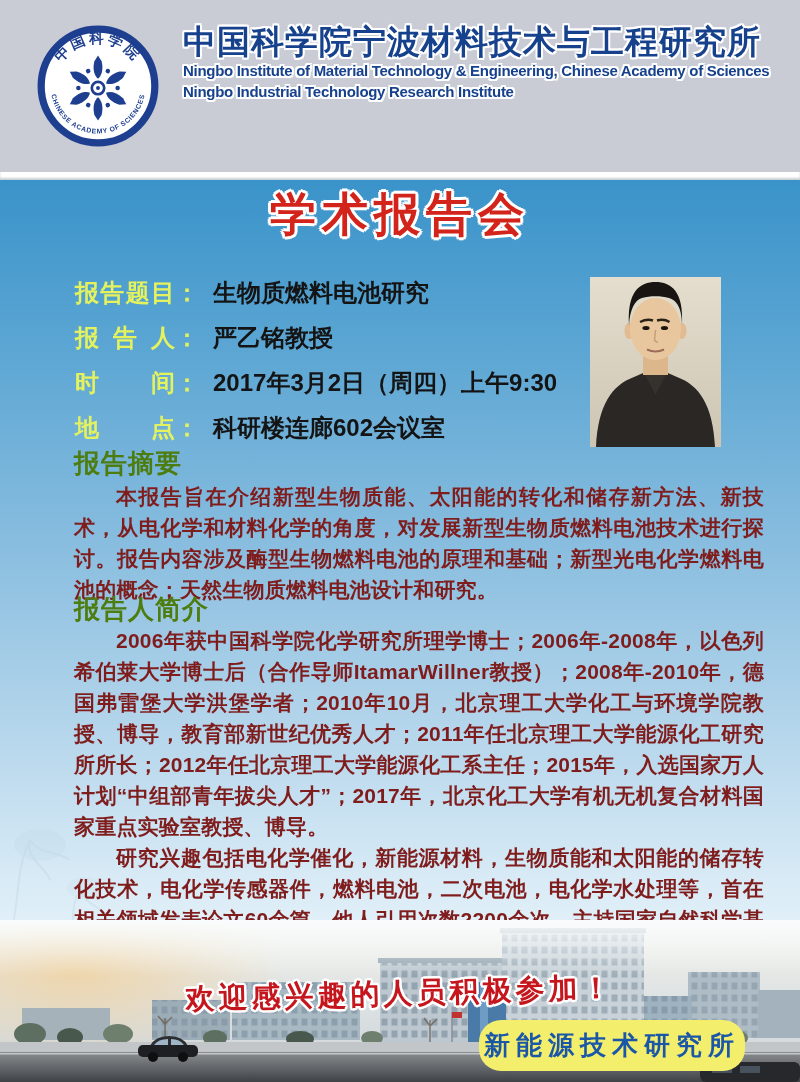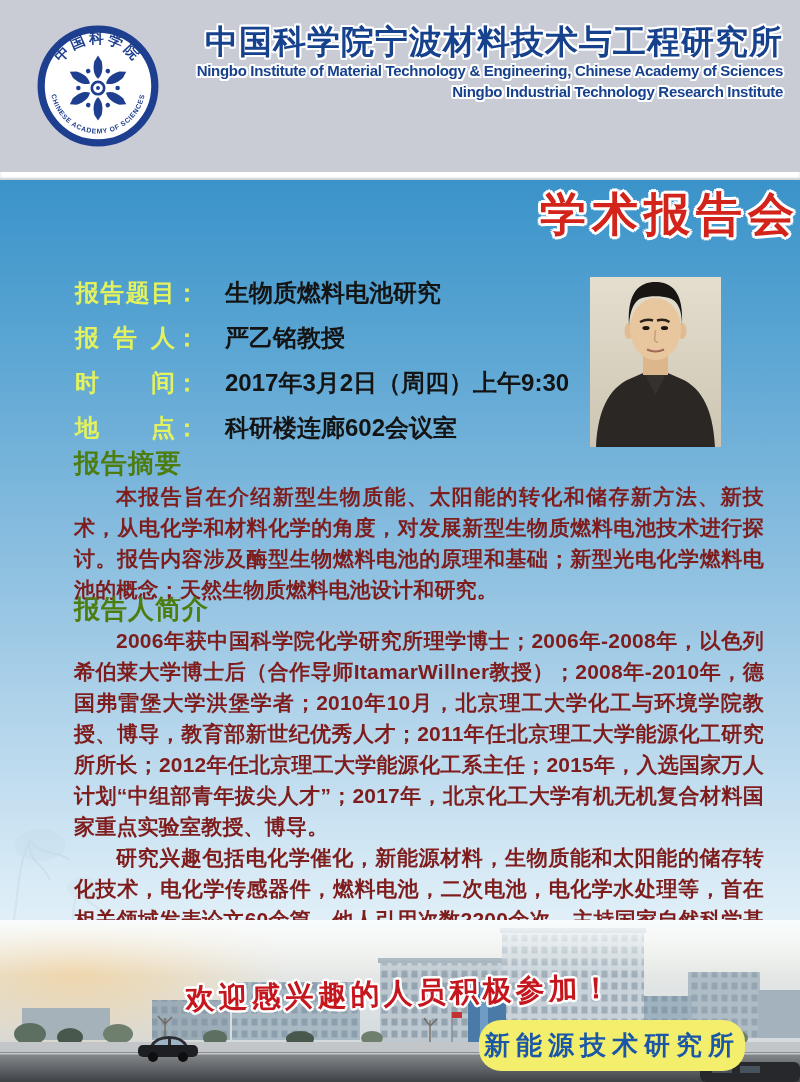--- a/index.html
+++ b/index.html
@@ -17,21 +17,20 @@
   .header {
     position: absolute; left: 0; top: 0; width: 800px; height: 172px;
     background: #c9cbd5;
   }
   .cas-logo { position: absolute; left: 36px; top: 24px; width: 124px; height: 124px; }
   .header-text { position: absolute; left: 183px; top: 24px; width: 600px; }
   .outline-white {
     text-shadow:
       2px 0 0 #fff, -2px 0 0 #fff, 0 2px 0 #fff, 0 -2px 0 #fff,
       1.6px 1.6px 0 #fff, -1.6px -1.6px 0 #fff, 1.6px -1.6px 0 #fff, -1.6px 1.6px 0 #fff;
-    text-align: right;
   }
   .hdr-zh {
     font-family: "Liberation Serif", serif;
     font-weight: bold; color: #16418c; font-size: 33px; letter-spacing: 1px;
     white-space: nowrap; line-height: 36px;
   }
   .hdr-en {
     font-weight: bold; color: #16418c; font-size: 15px; letter-spacing: -0.3px;
     white-space: nowrap; line-height: 21px;
   }
@@ -45,39 +44,39 @@
 
   
   .blue-bg {
     position: absolute; left: 0; top: 180px; width: 800px; height: 902px;
     background: linear-gradient(180deg,
       #3a93c9 0%, #5aa5d3 18%, #8cbfe0 42%, #b7d7ec 62%,
       #d9ebf6 78%, #eff7fb 90%, #f7fbfd 100%);
   }
   .main-title {
     position: absolute; left: 0; top: 184px; width: 800px;
-    text-align: right;
+    text-align: center;
     font-family: "Liberation Serif", serif;
     font-weight: bold; font-size: 46px; letter-spacing: 6px;
     color: #d3241c;
     text-shadow:
       3px 0 0 #fff, -3px 0 0 #fff, 0 3px 0 #fff, 0 -3px 0 #fff,
       2.2px 2.2px 0 #fff, -2.2px -2.2px 0 #fff, 2.2px -2.2px 0 #fff, -2.2px 2.2px 0 #fff;
   }
 
   
   .info-rows { position: absolute; left: 75px; top: 264px; width: 510px; }
   .info-row { display: flex; align-items: flex-end; height: 45px; }
   .info-label {
     display: inline-block; width: 100px;
     font-weight: bold; font-size: 24px; color: #e4f25e;
     text-align: justify; text-align-last: justify;
   }
   .info-colon { font-weight: bold; font-size: 24px; color: #e4f25e; }
-  .info-value { margin-left: 26px; font-weight: bold; font-size: 24px; color: #141414; white-space: nowrap; }
+  .info-value { margin-left: 14px; font-weight: bold; font-size: 24px; color: #141414; white-space: nowrap; }
 
   
   .portrait { position: absolute; left: 590px; top: 277px; width: 131px; height: 170px; }
 
   
   .section-heading {
     position: absolute; left: 74px;
     font-family: "Liberation Serif", serif;
     font-weight: bold; font-size: 26px; color: #4d7c0f; letter-spacing: 1px;
   }

